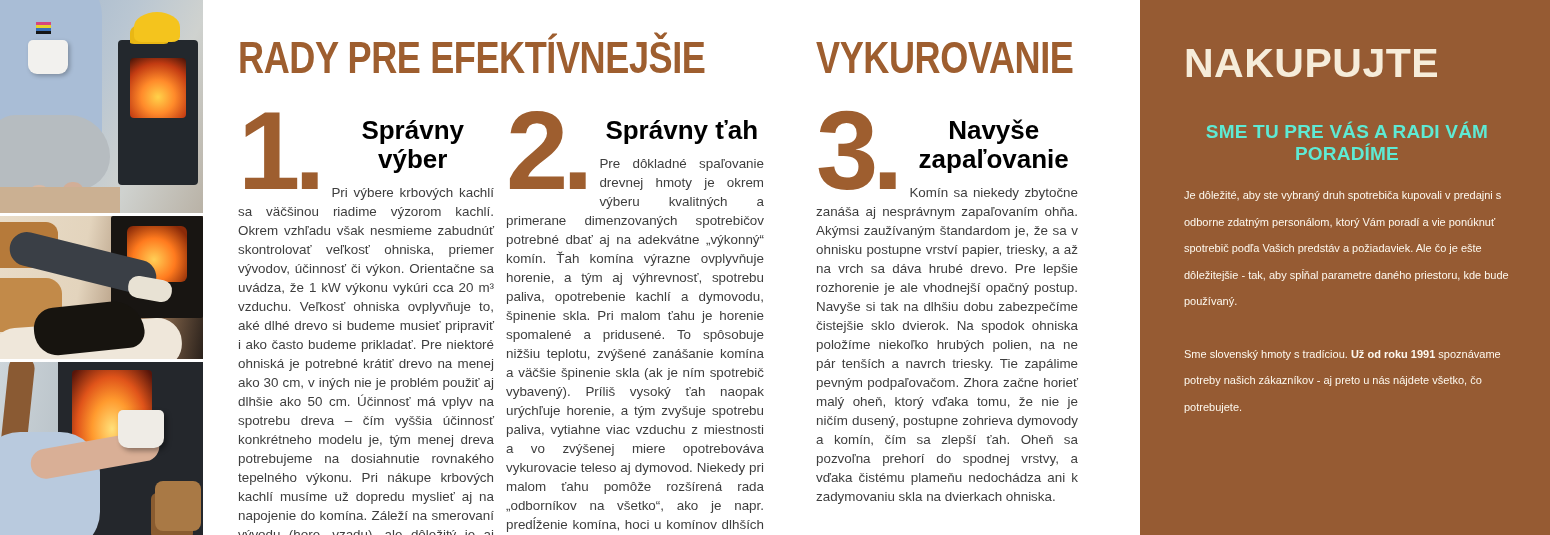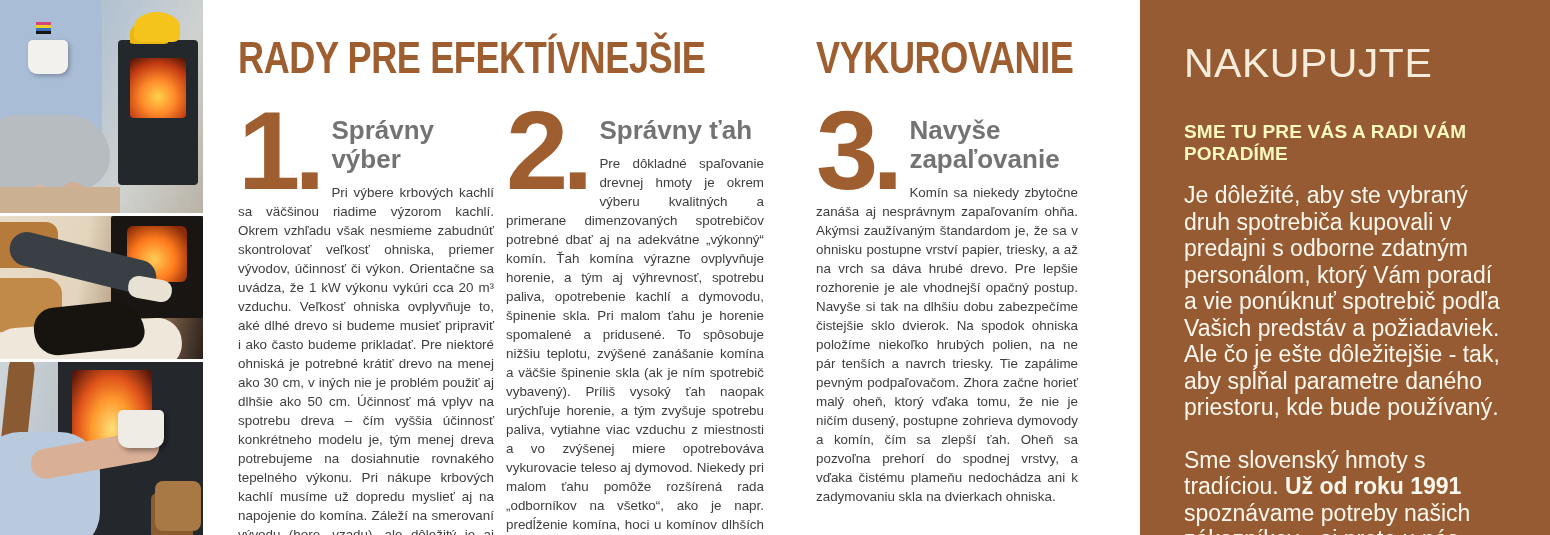--- a/index.html
+++ b/index.html
@@ -68,28 +68,28 @@
               transform:scaleX(0.82); transform-origin:left top; }
   .headline2 { left:613px; }
 
   .col { position:absolute; top:112px; }
   .col-1 { left:35px;  width:256px; }
   .col-2 { left:303px; width:258px; }
   .col-3 { left:613px; width:262px; }
 
   .big-num { float:left; color:#9e5e2f; font-weight:bold; font-size:112px; line-height:90px;
              padding-right:12px; letter-spacing:-6px; transform:translateY(-6px); }
-  .sec-title { color:#737373; font-weight:bold; font-size:26px; line-height:29px; padding-top:4px; margin-bottom:9px; }
+  .sec-title { color:#000000; font-weight:bold; font-size:26px; line-height:29px; padding-top:4px; margin-bottom:9px;text-align:center; }
   .sec-body { color:#3e3e3e; font-size:13.4px; line-height:19px; text-align:justify; }
 
   
   .panel { width:410px; height:535px; background:#965b33; color:#fdf8ee; padding:40px 40px 0 44px; }
-  .panel-title { color:#f6ecd9; font-size:41px; line-height:47px; font-weight:normal; letter-spacing:0.5px; margin-bottom:34px; }
-  .panel-sub { font-weight:bold; font-size:19px; letter-spacing:0.2px; margin-bottom:17px; color:#fef9c3; }
-  .panel-para { font-size:23px; line-height:26.5px; margin-bottom:26px; color:#fdf8ee; }
+  .panel-title { color:#f6ecd9; font-size:41px; line-height:47px; font-weight:bold; letter-spacing:0.5px; margin-bottom:34px; }
+  .panel-sub { font-weight:bold; font-size:19px; letter-spacing:0.2px; margin-bottom:17px; color:#5eead4;text-align:center; }
+  .panel-para { font-size:11px; line-height:26.5px; margin-bottom:26px; color:#fdf8ee; }
   .panel-para b { font-weight:bold; }
 </style>
 </head>
 <body>
 
 <div class="photo-strip">
   <div class="photo photo1">
     <div class="shape p1-woman"></div>
     <div class="shape p1-skirt"></div>
     <div class="shape p1-leg1"></div>

